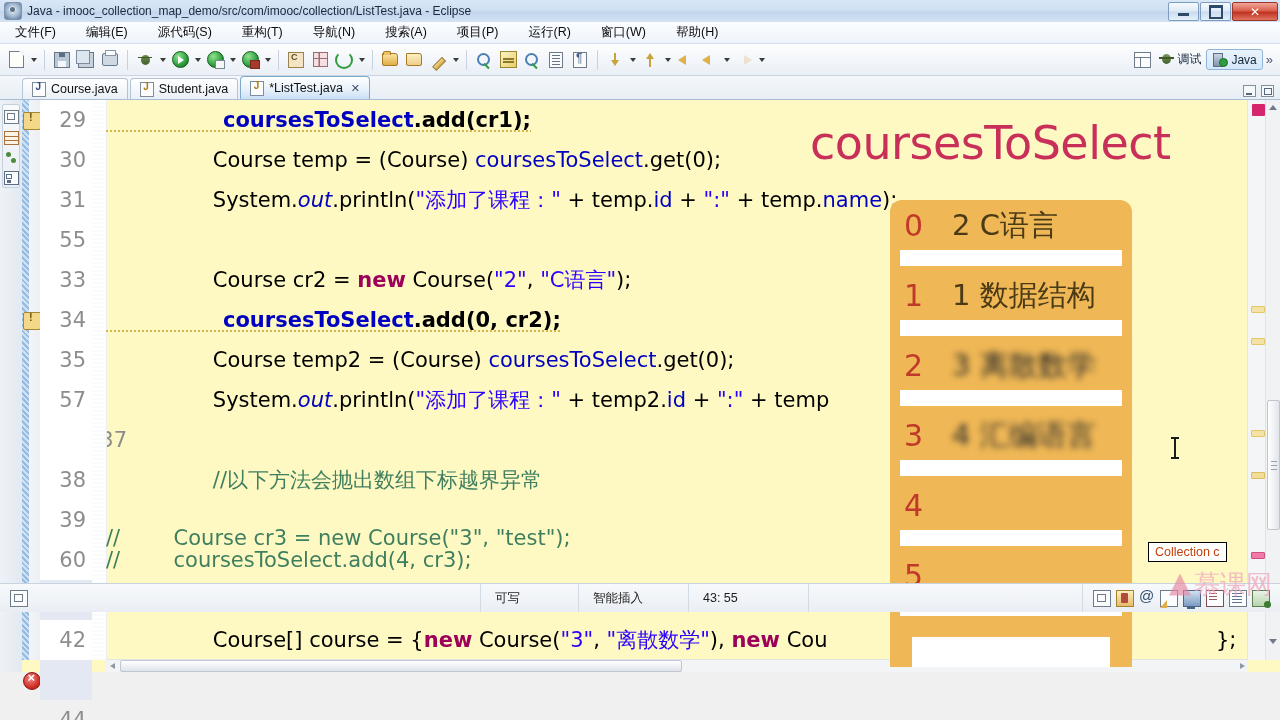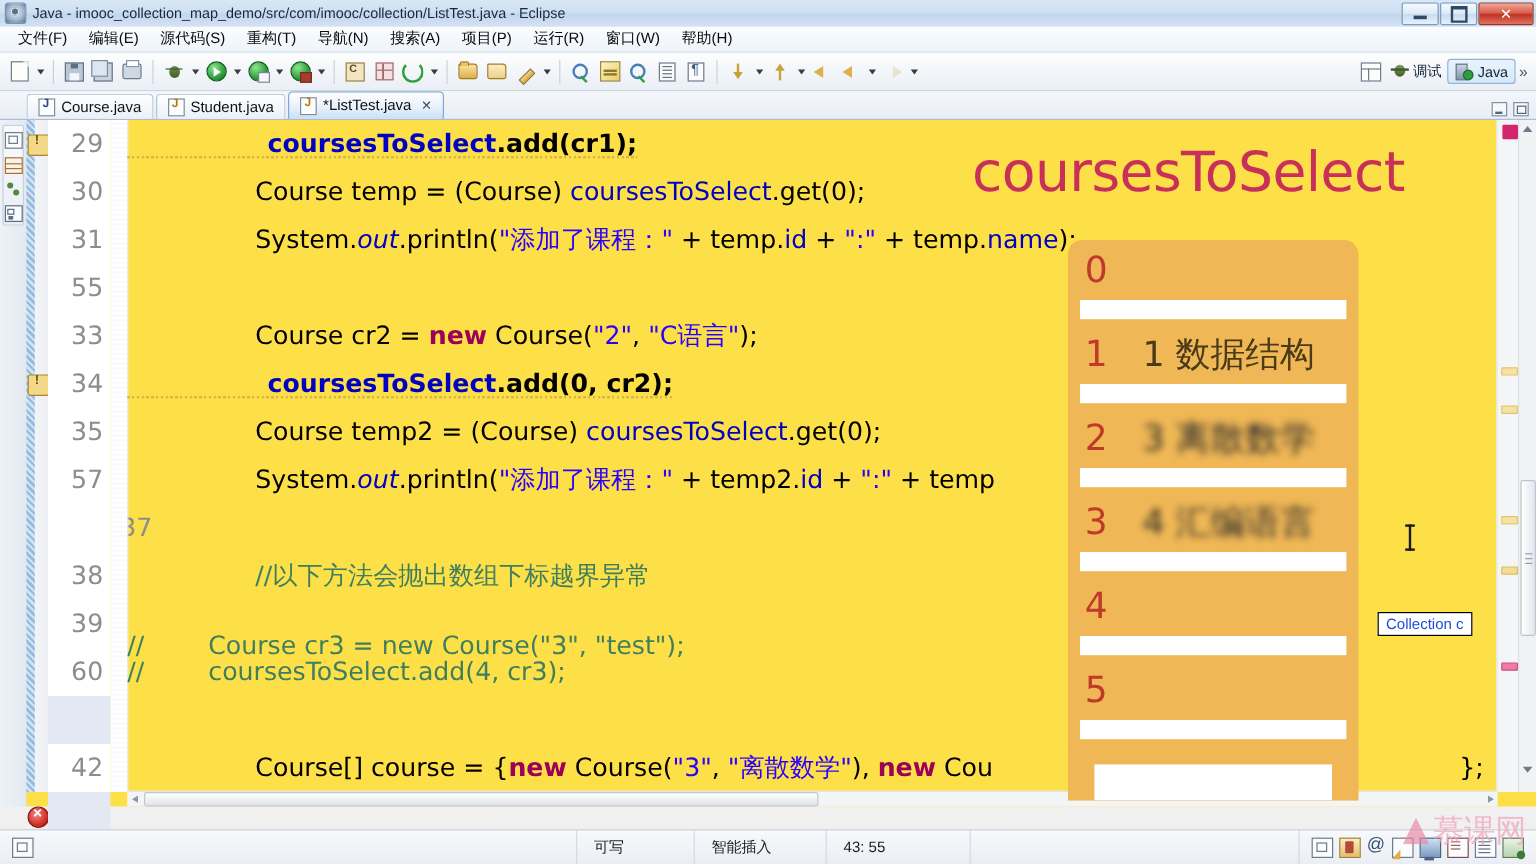--- a/index.html
+++ b/index.html
@@ -2,21 +2,21 @@
 <html><head>
 <meta charset="utf-8">
 <style>
   html,body{margin:0;padding:0;}
   body{
     width:1280px;height:720px;overflow:hidden;
     font-family:"Liberation Sans","DejaVu Sans",sans-serif;
     background:#f0f0f0;
     -webkit-font-smoothing:antialiased;
   }
-  .app{position:relative;width:1280px;height:720px;}
+  .app{position:relative;width:1280px;height:612px;}
 
   
   .titlebar{
     position:absolute;left:0;top:0;width:1280px;height:22px;
     background:linear-gradient(to bottom,#d9e7f7 0%,#cfe0f2 45%,#c2d6ec 55%,#d3e2f4 100%);
     border-bottom:1px solid #9bb6d4;
     display:flex;align-items:center;
   }
   .title-icon{
     width:16px;height:16px;margin-left:4px;margin-right:5px;flex:none;
@@ -41,21 +41,21 @@
     border-color:#9d3527;color:#fff;width:44px;font-weight:bold;font-size:12px;
   }
   .winbtn .min-glyph{display:block;width:11px;height:3px;background:#2d4a68;margin-top:6px;}
   .winbtn .max-glyph{display:block;width:10px;height:9px;border:2px solid #2d4a68;border-top-width:3px;}
 
   
   .menubar{
     position:absolute;left:0;top:22px;width:1280px;height:22px;
     background:linear-gradient(to bottom,#fbfdff 0%,#eef4fb 100%);
     border-bottom:1px solid #d3dfec;
-    display:flex;align-items:center;padding-left:6px;box-sizing:border-box;
+    display:flex;align-items:center;padding-left:6px;box-sizing:border-box;gap:12px;
   }
   .menu-item{font-size:12.5px;color:#0b0b0b;padding:2px 9px;white-space:nowrap;cursor:default;}
 
   
   .toolbar{
     position:absolute;left:0;top:44px;width:1280px;height:32px;
     background:linear-gradient(to bottom,#fdfefe 0%,#f3f6fa 50%,#eaeff6 100%);
     border-bottom:1px solid #ccd6e2;
     display:flex;align-items:center;padding-left:4px;box-sizing:border-box;
   }
@@ -215,21 +215,21 @@
     box-shadow:0 4px 0 #a8713c;}
   .lb-hier{position:relative;}
   .lb-hier:before{content:"";position:absolute;left:1px;top:0;width:5px;height:5px;border-radius:50%;background:#4d8a3e;}
   .lb-hier:after{content:"";position:absolute;left:6px;top:6px;width:5px;height:5px;border-radius:50%;background:#4d8a3e;}
   .lb-pkg{border:1px solid #5b6e86;position:relative;background:#fafcfe;}
   .lb-pkg:after{content:"";position:absolute;left:1px;top:2px;width:4px;height:3px;border:1px solid #5b6e86;
     box-shadow:0 5px 0 -1px #5b6e86;}
 
   
   .editor{
-    position:absolute;left:22px;top:100px;width:1258px;height:572px;background:#fde047;
+    position:absolute;left:22px;top:100px;width:1258px;height:572px;background:#fef9c3;
   }
   .marker-col{
     position:absolute;left:0;top:0;width:18px;height:560px;
     background:linear-gradient(to right,#f6f7f9,#eceff3);border-right:1px solid #e2e5ea;
   }
   .gutter{
     position:absolute;left:18px;top:0;width:52px;height:560px;
     background:#ffffff;
   }
   .foldcol{
@@ -324,22 +324,22 @@
     font-family:"DejaVu Sans","Liberation Sans",sans-serif;white-space:nowrap;
   }
   .slot .val.blur{filter:blur(3.2px);color:#2b2b2b;}
   .slot .bar{position:absolute;left:10px;bottom:8px;width:222px;height:16px;background:#ffffff;}
   .listbox-foot{
     position:absolute;left:0;bottom:0;width:242px;height:46px;background:#efb755;
   }
   .listbox-foot .notch{position:absolute;left:22px;top:16px;width:198px;height:30px;background:#ffffff;}
 
   .tooltip{
-    position:absolute;left:1148px;top:510px;padding:2px 6px;background:#ffffff;
-    border:1px solid #000000;font-size:12.5px;color:#1d4ed8;white-space:nowrap;
+    position:absolute;left:1148px;top:542px;padding:2px 6px;background:#ffffff;
+    border:1px solid #000000;font-size:12.5px;color:#c2410c;white-space:nowrap;
     font-family:"Liberation Sans",sans-serif;
   }
   .mousecursor{
     position:absolute;left:1174px;top:437px;width:3px;height:22px;
   }
   .mousecursor:before{content:"";position:absolute;left:0;top:0;width:2px;height:22px;background:#1b1b1b;}
   .mousecursor:after{content:"";position:absolute;left:-3px;top:0;width:8px;height:2px;background:#1b1b1b;
     box-shadow:0 20px 0 #1b1b1b;}
 
   
@@ -654,20 +654,21 @@
         </div>
     </div>
   <div class="lnbg" style="top: 480px;"></div>
       <div class="lnbg" style="top: 560px;"></div>
     </div>
 
   <div class="overlay-title">coursesToSelect</div>
   <div class="listbox" id="listbox">
     <div class="slot" style="top: 0px;">
         <span class="idx">0</span>
+        <span class="val">2  C语言</span>
         <span class="bar"></span>
       </div>
       <div class="slot" style="top: 70px;">
         <span class="idx">1</span>
         <span class="val">1  数据结构</span>
         <span class="bar"></span>
       </div>
       <div class="slot" style="top: 140px;">
         <span class="idx">2</span>
         <span class="val blur">3  离散数学</span>

